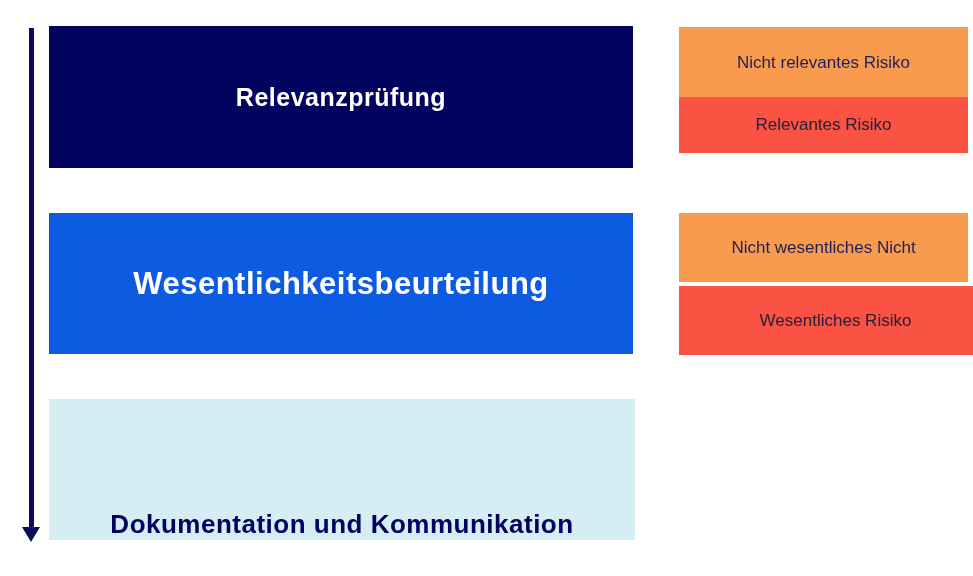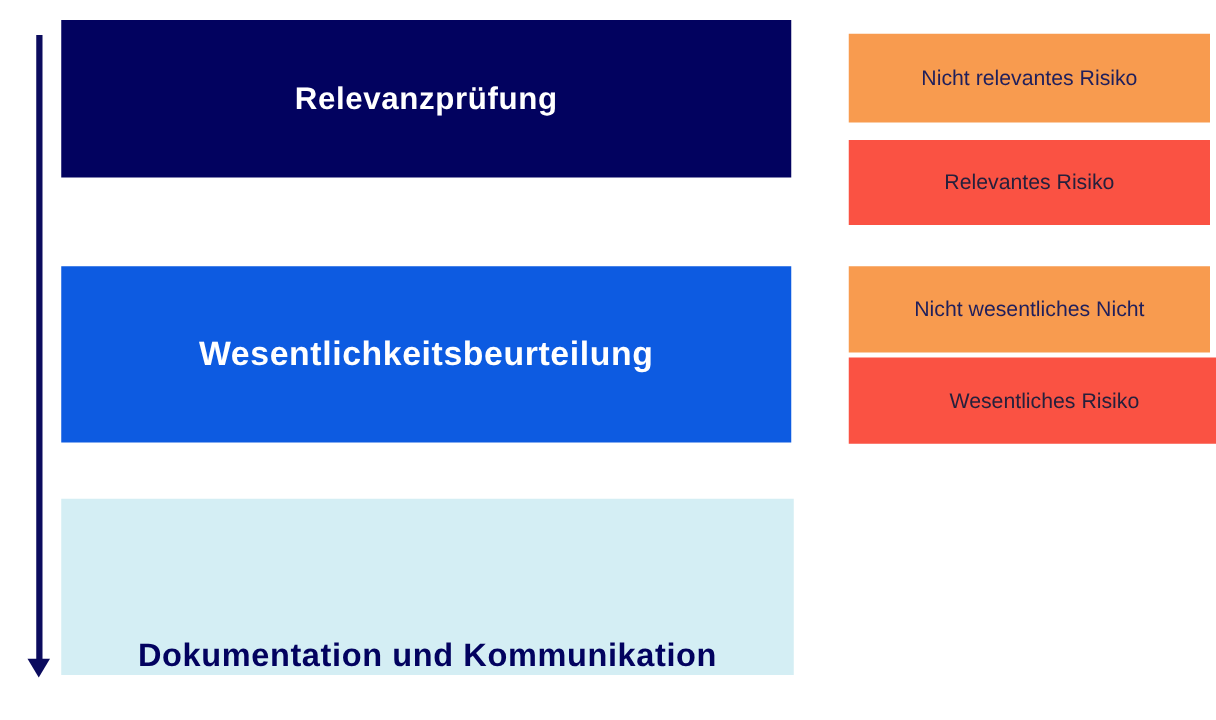--- a/index.html
+++ b/index.html
@@ -19,32 +19,32 @@
     left: 49px;
     width: 584px;
     display: flex;
     align-items: center;
     justify-content: center;
     font-weight: bold;
     text-align: center;
     letter-spacing: 0.5px;
   }
   #stage-0 {
-    top: 16px;
-    height: 126px;
+    top: 26px;
+    height: 142px;
     background: var(--navy);
     color: var(--white);
     font-size: 25px;
   }
   #stage-1 {
     top: 213px;
     height: 141px;
     background: var(--blue);
     color: var(--white);
-    font-size: 27px;
+    font-size: 31px;
   }
   #stage-2 {
     top: 399px;
     height: 141px;
     width: 586px;
     background: var(--lightblue);
     color: var(--navy);
     font-size: 26px;
     align-items: flex-end;
   }
@@ -59,22 +59,22 @@
     text-align: center;
     margin-left: 28px;
   }
   #outcome-0a {
     top: 27px;
     height: 71px;
     background: var(--orange);
     color: var(--navytext);
   }
   #outcome-0b {
-    top: 112px;
-    height: 68px;
+    top: 97px;
+    height: 56px;
     background: var(--red);
     color: var(--darktext);
   }
   #outcome-1a {
     top: 213px;
     height: 69px;
     background: var(--orange);
     color: var(--navytext);
   }
   #outcome-1b {

